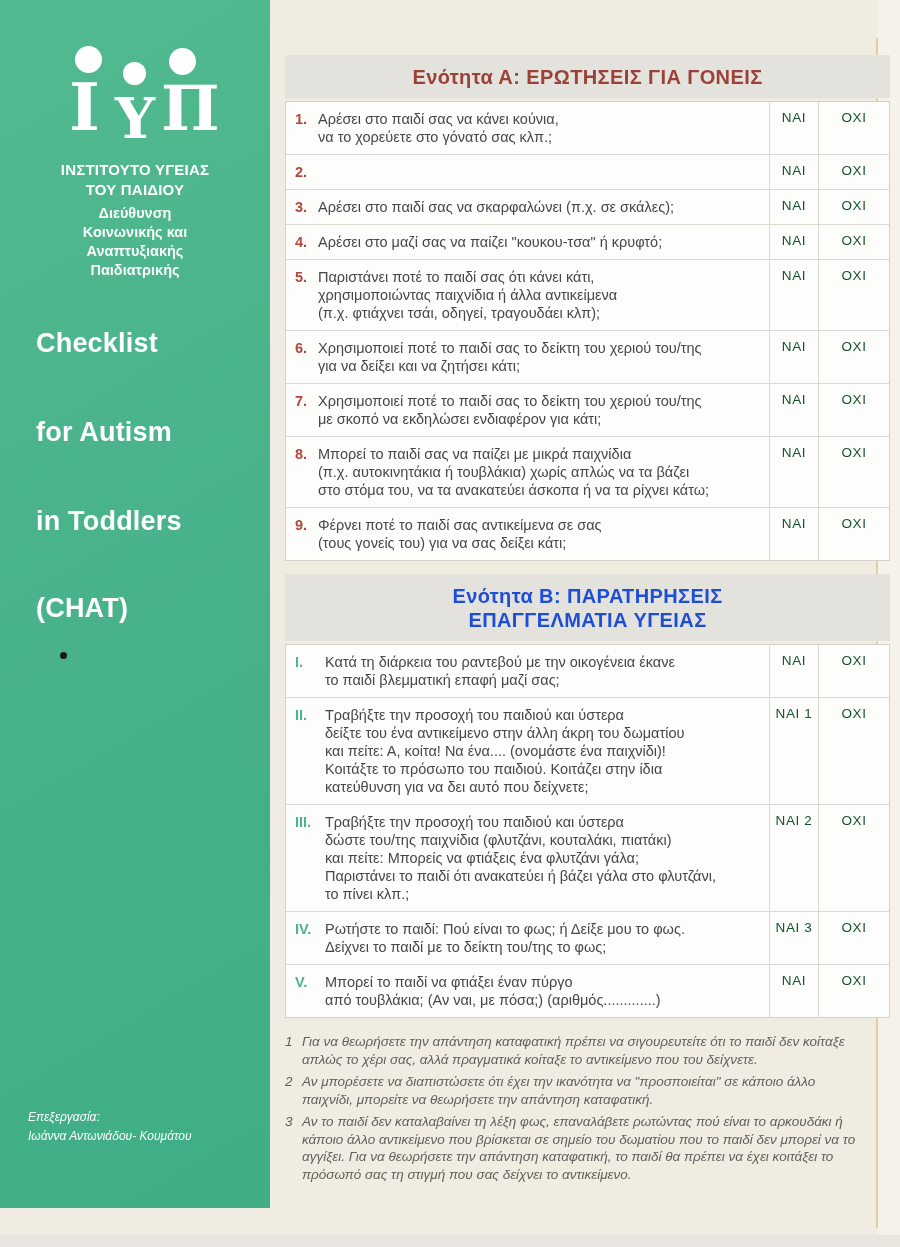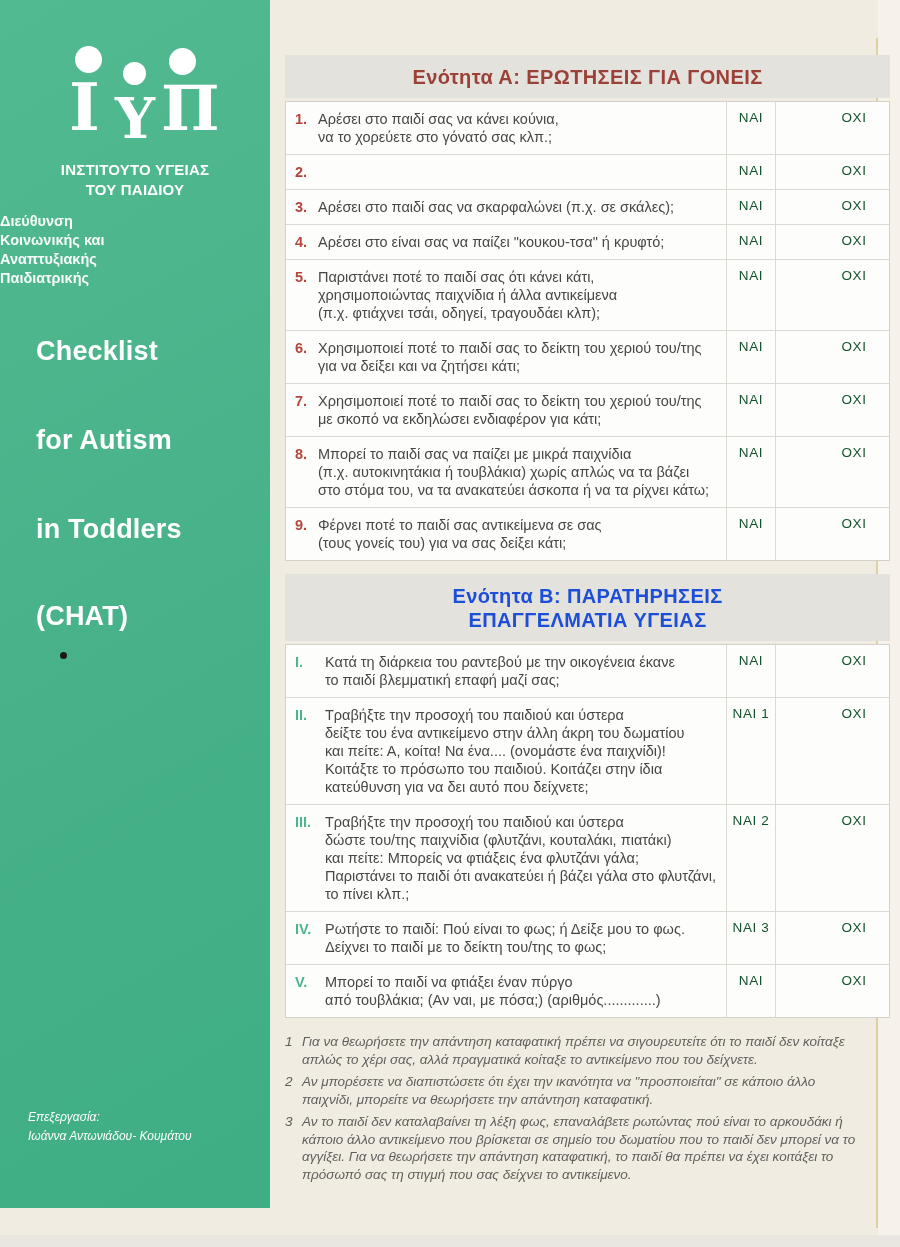--- a/index.html
+++ b/index.html
@@ -24,21 +24,21 @@
   .logo{position:relative;width:160px;height:108px;margin:46px auto 4px auto;}
   .head{position:absolute;border-radius:50%;background:#fff;}
   .head1{width:27px;height:27px;left:20px;top:0;}
   .head2{width:23px;height:23px;left:68px;top:16px;}
   .head3{width:27px;height:27px;left:114px;top:2px;}
   .letter{position:absolute;font-family:"DejaVu Serif", serif;font-weight:bold;color:#fff;line-height:1;}
   .letter1{font-size:66px;left:14px;top:28px;}
   .letter2{font-size:56px;left:60px;top:44px;}
   .letter3{font-size:62px;left:106px;top:32px;}
   .institute{font-weight:bold;font-size:15px;line-height:20px;text-align:center;white-space:pre-line;margin-top:6px;letter-spacing:0.2px;}
-  .department{font-weight:bold;font-size:14.5px;line-height:19px;white-space:pre-line;margin-top:12px;opacity:0.96;}
+  .department{font-weight:bold;font-size:14.5px;line-height:19px;text-align:center;white-space:pre-line;margin-top:4px;opacity:0.96;}
   .side-title{font-weight:bold;font-size:27px;padding-left:36px;letter-spacing:0.2px;}
   .t0{margin-top:48px;} .t1{margin-top:58px;} .t2{margin-top:58px;} .t3{margin-top:56px;}
   .side-dot{position:absolute;left:60px;top:652px;width:7px;height:7px;border-radius:50%;background:#1a1a1a;}
   .credit{position:absolute;left:28px;bottom:62px;font-style:italic;font-size:12px;line-height:19px;white-space:pre-line;}
 
   
   .main{position:absolute;left:285px;top:55px;width:605px;}
   .sec-header{background:#e4e2dd;text-align:center;font-weight:bold;
     padding:10px 4px 9px 4px;font-size:20px;letter-spacing:0.4px;line-height:24px;}
   .sec-a-header{color:#9c4138;}
@@ -47,21 +47,21 @@
   .row{display:flex;border-bottom:1px solid #dcd9d3;}
   .row:last-child{border-bottom:none;}
   .q-cell{flex:1;display:flex;padding:8px 8px 8px 9px;}
   .q-num{flex:none;width:23px;font-weight:bold;font-size:14.5px;line-height:18px;}
   .q-num-a{color:#b5453c;}
   .q-num-b{color:#4cb48f;width:30px;}
   .q-text{font-size:14.5px;line-height:18px;color:#474745;white-space:pre-line;}
   .ans{flex:none;display:flex;justify-content:center;padding-top:8px;
     font-size:13.5px;color:#14532d;letter-spacing:0.6px;border-left:1px solid #dcd9d3;}
   .ans-yes{width:48px;}
-  .ans-no{width:70px;padding-left:43px;}
+  .ans-no{width:70px;}
 
   
   .footnotes{margin-top:15px;width:578px;}
   .footnote{display:flex;font-style:italic;font-size:13.5px;line-height:17.5px;color:#5f5f5c;margin-bottom:5px;}
   .fn-num{flex:none;width:17px;}
   .fn-text{flex:1;}
 </style>
 </head>
 <body>
 
@@ -120,21 +120,21 @@
       <div class="q-cell">
           <span class="q-num q-num-a">3.</span>
           <span class="q-text">Αρέσει στο παιδί σας να σκαρφαλώνει (π.χ. σε σκάλες);</span>
         </div>
       <div class="ans ans-yes">ΝΑΙ</div>
       <div class="ans ans-no">ΟΧΙ</div>
     </div>
     <div class="row">
       <div class="q-cell">
           <span class="q-num q-num-a">4.</span>
-          <span class="q-text">Αρέσει στο είναι σας να παίζει "κουκου-τσα" ή κρυφτό;</span>
+          <span class="q-text">Αρέσει στο μαζί σας να παίζει "κουκου-τσα" ή κρυφτό;</span>
         </div>
       <div class="ans ans-yes">ΝΑΙ</div>
       <div class="ans ans-no">ΟΧΙ</div>
     </div>
     <div class="row">
       <div class="q-cell">
           <span class="q-num q-num-a">5.</span>
           <span class="q-text">Παριστάνει ποτέ το παιδί σας ότι κάνει κάτι,
 χρησιμοποιώντας παιχνίδια ή άλλα αντικείμενα
 (π.χ. φτιάχνει τσάι, οδηγεί, τραγουδάει κλπ);</span>

